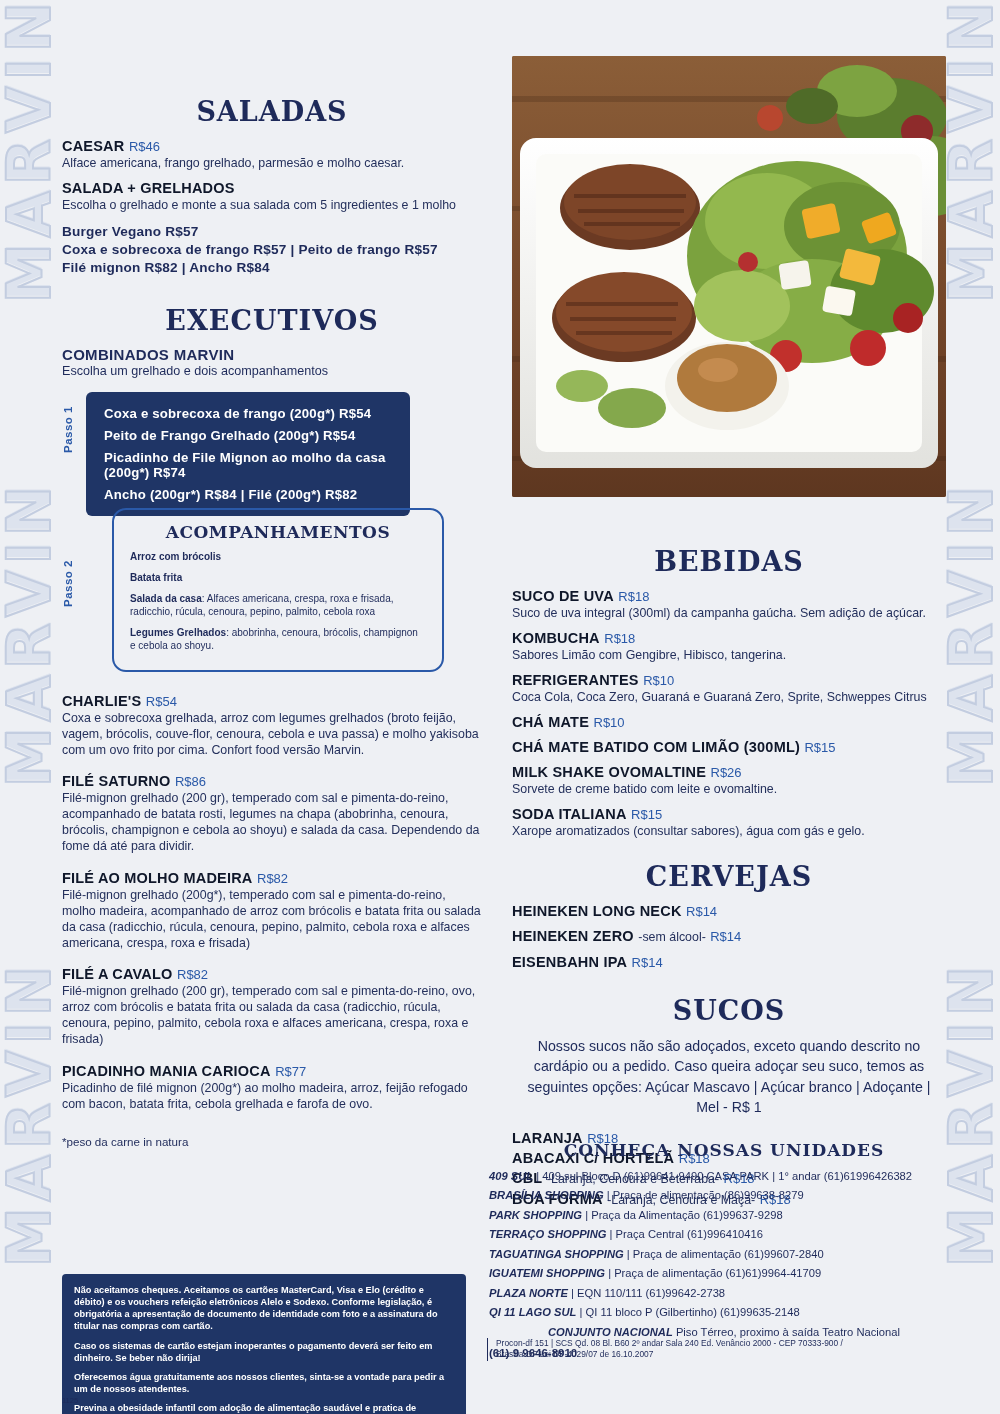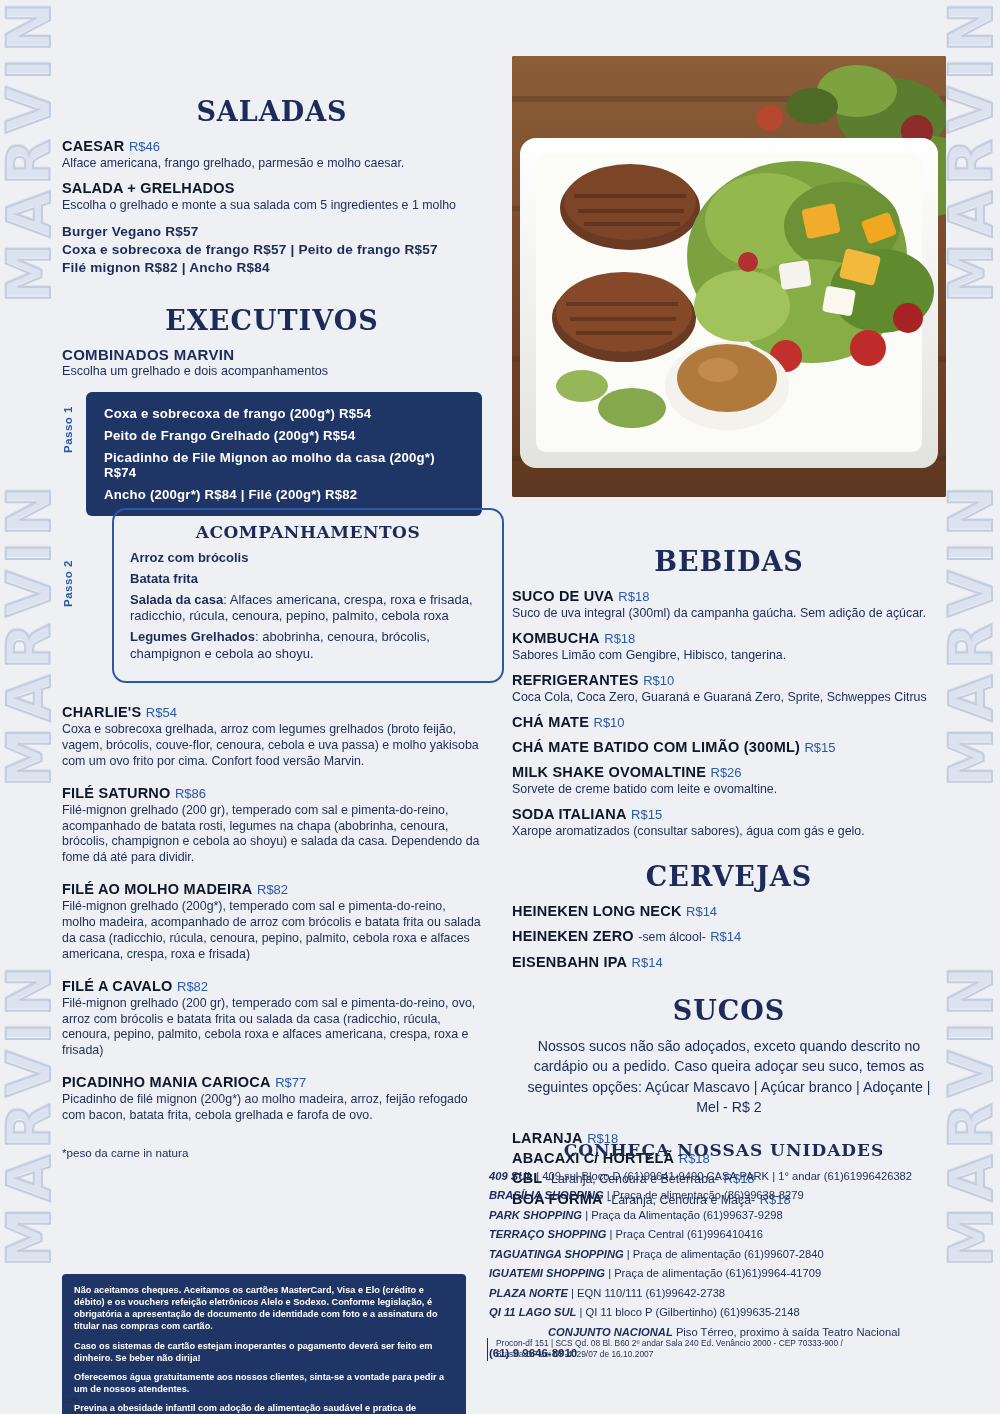--- a/index.html
+++ b/index.html
@@ -88,43 +88,43 @@
   }
   .passo1-label { left: 0px; top: 14px; }
   .passo2-label { left: 0px; top: 78px; }
 
   .blue-box {
     margin-left: 24px;
     background: #1f3566;
     color: #ffffff;
     border-radius: 6px;
     padding: 14px 16px 14px 18px;
-    width: 396px;
+    width: 324px;
   }
   .blue-box .bline { font-size: 13.2px; font-weight: 700; margin-bottom: 7px; letter-spacing:.2px;}
   .blue-box .bline:last-child { margin-bottom: 0; }
 
   .acomp-box {
     margin-left: 50px;
     margin-top: -8px;
     border: 2px solid #2a59a8;
     border-radius: 14px;
     padding: 12px 16px 14px 16px;
-    width: 392px;
+    width: 332px;
     background: transparent;
   }
   .acomp-title {
     font-family: "DejaVu Serif", serif;
     font-weight: 700;
     font-size: 17px;
     text-align: center;
     letter-spacing: .5px;
     margin: 0 0 8px 0;
   }
-  .acomp-line { font-size: 13px; line-height: 1.3; margin-bottom: 4px; }
+  .acomp-line { font-size: 10px; line-height: 1.3; margin-bottom: 4px; margin-top: 8px; }
   .acomp-line b { font-weight: 700; }
 
   .mains { margin-top: 20px; }
   .main-item { margin-bottom: 14px; }
 
   .note { font-size: 11.6px; margin-top: 22px; }
 
   
   .right-col {
     position: absolute;
@@ -415,21 +415,21 @@
       <span class="item-name caps">HEINEKEN ZERO</span>
       <span class="desc" style="display:inline">-sem álcool-</span>
       <span class="price">R$14</span>
     </div>
     <div class="bev-item">
       <span class="item-name caps">EISENBAHN IPA</span>
       <span class="price">R$14</span>
     </div>
 
     <h2 class="sec-title" style="margin-top:24px">SUCOS</h2>
-    <div class="sucos-note">Nossos sucos não são adoçados, exceto quando descrito no cardápio ou a pedido. Caso queira adoçar seu suco, temos as seguintes opções: Açúcar Mascavo | Açúcar branco | Adoçante | Mel - R$ 2</div>
+    <div class="sucos-note">Nossos sucos não são adoçados, exceto quando descrito no cardápio ou a pedido. Caso queira adoçar seu suco, temos as seguintes opções: Açúcar Mascavo | Açúcar branco | Adoçante | Mel - R$ 1</div>
 
     <div class="bev-item" style="margin-bottom:2px">
       <span class="item-name caps">LARANJA</span>
       <span class="price">R$18</span>
     </div>
     <div class="bev-item" style="margin-bottom:2px">
       <span class="item-name caps">ABACAXI C/ HORTELÃ</span>
       <span class="price">R$18</span>
     </div>
     <div class="bev-item" style="margin-bottom:2px">

